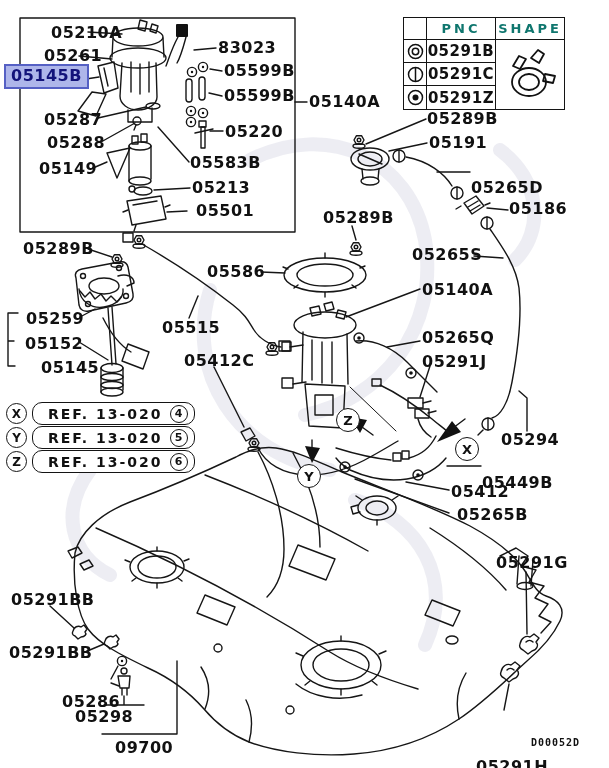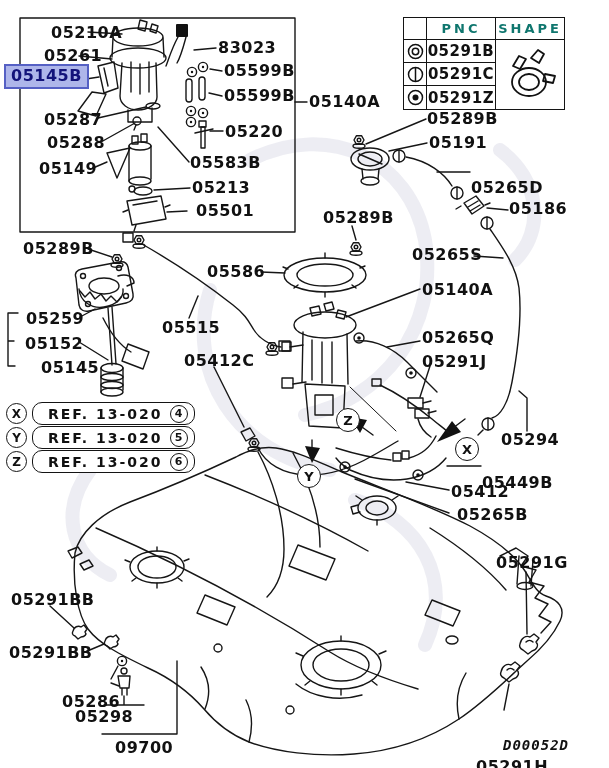--- a/index.html
+++ b/index.html
@@ -27,22 +27,22 @@
   .pnc-table{position:absolute;left:403px;top:17px;z-index:3;display:grid;
              grid-template-columns:23px 69px 68px;grid-template-rows:22px 23px 23px 23px;
              border:1.8px solid #141414;background:#fff;}
   .pnc-table>div{border-right:1.5px solid #141414;border-bottom:1.5px solid #141414;
                  display:flex;align-items:center;justify-content:center;}
   .pnc-table .hdr{font-weight:bold;font-size:13px;letter-spacing:3px;color:#0f766e;}
   .pnc-table .pncv{font-weight:bold;font-size:15px;letter-spacing:.5px;color:#111;}
   .pnc-table .last{border-right:none;}
   .pnc-table .bnone{border-bottom:none;}
   .shape-cell{grid-column:3;grid-row:2/5;border-bottom:none!important;}
-  .code{position:absolute;left:503px;top:737px;font-family:"DejaVu Sans Mono",monospace;
-        font-weight:bold;font-size:14px;letter-spacing:1px;color:#111;z-index:3;font-style:italic;}
+  .code{position:absolute;left:531px;top:737px;font-family:"DejaVu Sans Mono",monospace;
+        font-weight:bold;font-size:10px;letter-spacing:1px;color:#111;z-index:3;}
 </style>
 </head>
 <body>
 
 <div id="stage">
 
 <svg class="draw" width="609" height="768" viewBox="0 0 609 768">
   <defs>
     <g id="clampV">
           <circle r="6"></circle>

